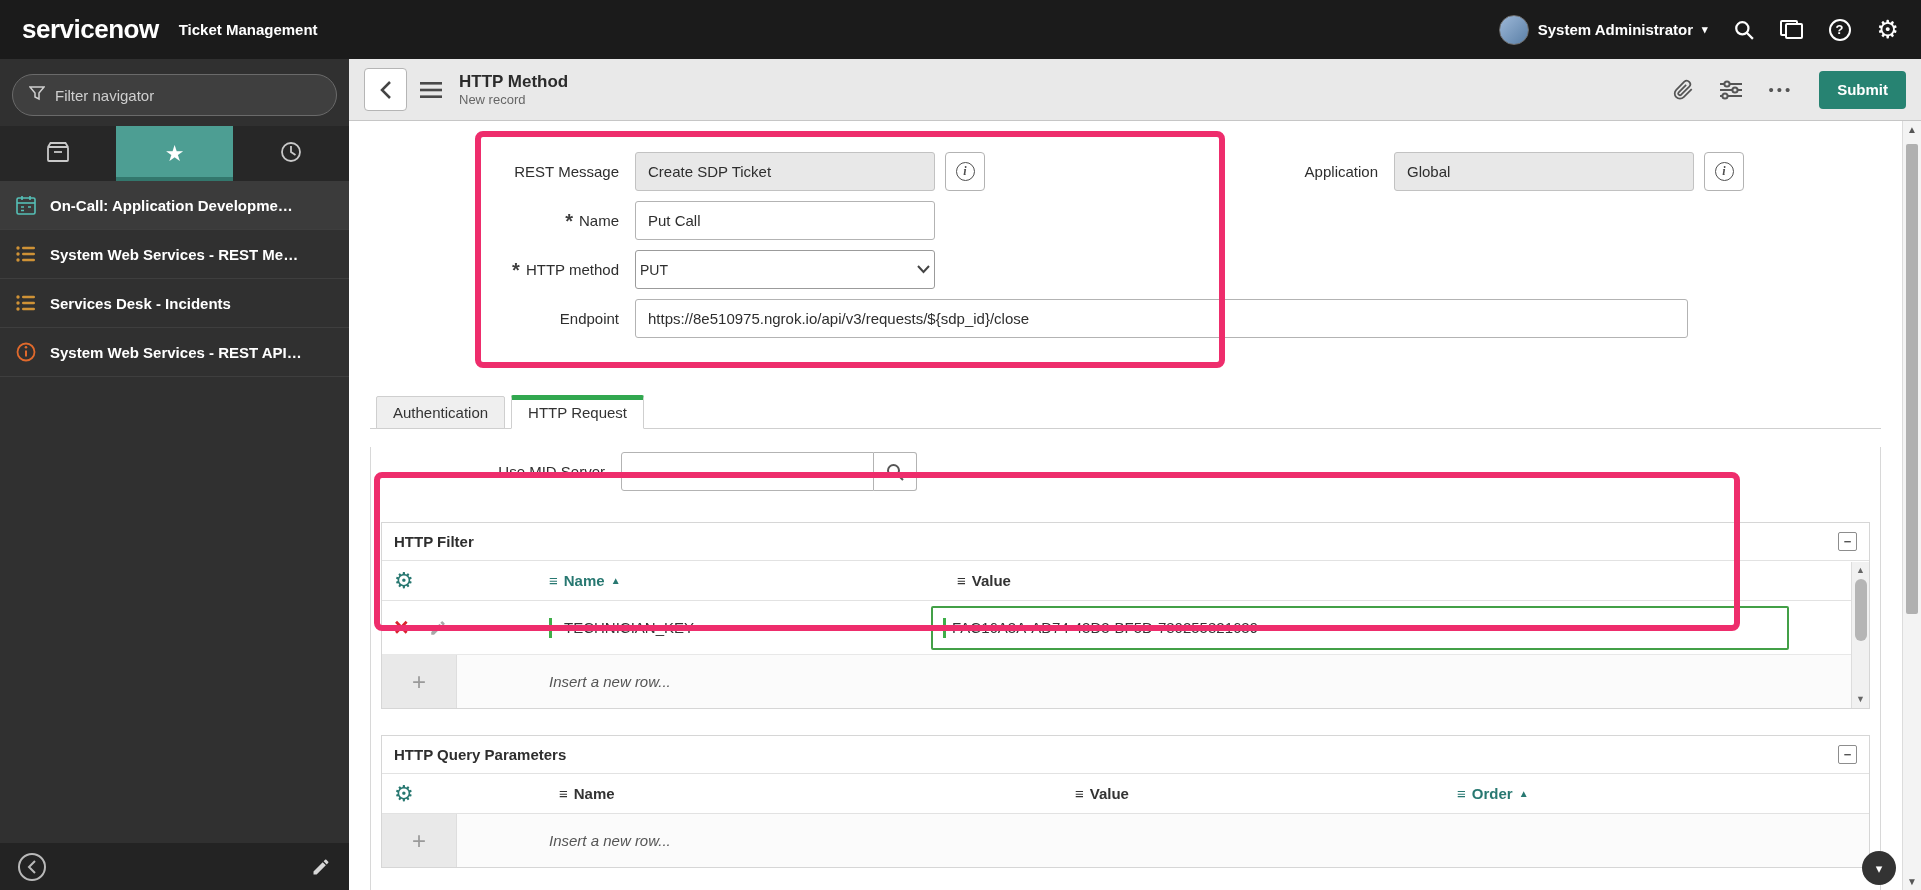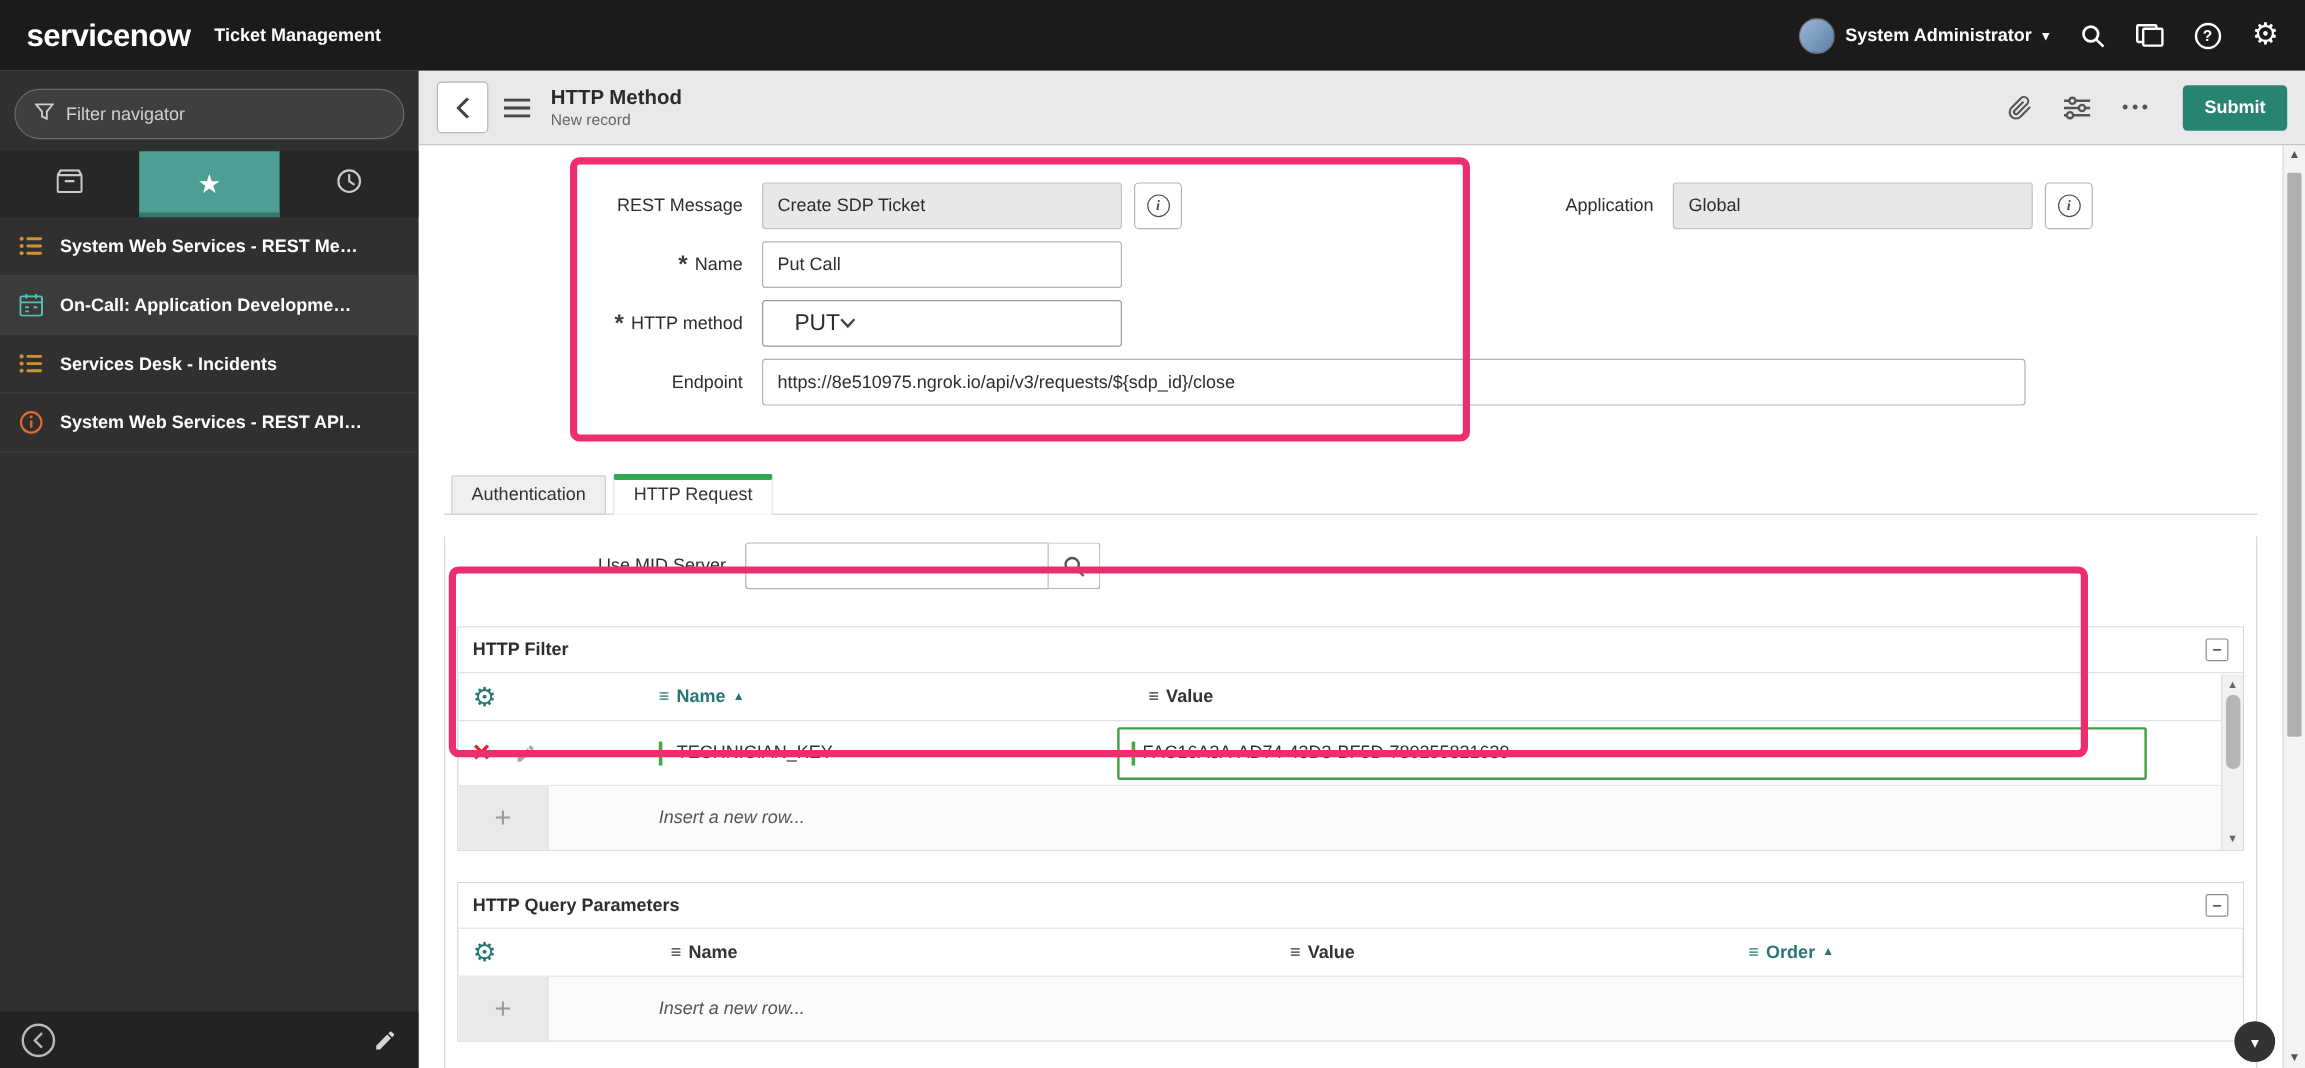--- a/index.html
+++ b/index.html
@@ -1,18 +1,18 @@
 <!DOCTYPE html>
 <html><head>
 <meta charset="utf-8">
 <style>
   * { box-sizing: border-box; margin: 0; padding: 0; }
   html,body { width:1921px; height:890px; overflow:hidden; }
   body { font-family:"Liberation Sans", sans-serif; background:#fff; color:#2e2e2e; }
-  .page { position:relative; width:1921px; height:890px; overflow:hidden; background:#e5e5e5; }
+  .page { position:relative; width:1921px; height:890px; overflow:hidden; background:#ec4899; }
 
   
   .topbar { height:59px; background:#1b1b1b; display:flex; align-items:center; padding:0 22px; color:#fff; }
   .logo { font-size:26px; font-weight:bold; letter-spacing:-0.5px; color:#fff; cursor:pointer; }
   .product { margin-left:20px; font-size:15px; font-weight:bold; color:#fff; }
   .tb-right { margin-left:auto; display:flex; align-items:center; gap:26px; }
   .user { display:flex; align-items:center; gap:9px; font-weight:bold; font-size:15px; cursor:pointer; }
   .avatar { width:30px; height:30px; border-radius:50%; background:linear-gradient(135deg,#9db8d8,#5a7fa6); border:1px solid #6e6e6e; }
   .caret { font-size:11px; }
   .tb-icon { display:flex; align-items:center; justify-content:center; cursor:pointer; }
@@ -62,21 +62,21 @@
   .flabel2 { padding-right:16px; font-size:15px; color:#2e2e2e; }
   .req { color:#3f3f3f; font-size:20px; font-weight:bold; line-height:1; }
   .inp { height:39px; border:1px solid #b3b3b3; border-radius:3px; padding:0 12px; font-size:15px; color:#2e2e2e; font-family:inherit; background:#fff; outline:none; }
   .inp.ro { background:#e8e8e8; border-color:#c2c2c2; }
   .w300 { width:300px; }
   .w1053 { width:1053px; }
   .info-btn { width:40px; height:39px; margin-left:10px; background:#fff; border:1px solid #b3b3b3; border-radius:4px; display:flex; align-items:center; justify-content:center; cursor:pointer; flex-shrink:0; }
   .i-circle { width:19px; height:19px; border:1.5px solid #4f4f4f; border-radius:50%; display:flex; align-items:center; justify-content:center; font-family:"Liberation Serif", serif; font-style:italic; font-weight:bold; font-size:12px; color:#4f4f4f; }
   .spacer { flex:1; }
   .endpad { width:158px; flex-shrink:0; }
-  .sel { width:300px; height:39px; border:1px solid #9b9b9b; border-radius:3px; display:flex; align-items:center; justify-content:flex-start; padding:0 26px; background:#fff; cursor:pointer; font-size:19px; }
+  .sel { width:300px; height:39px; border:1px solid #9b9b9b; border-radius:3px; display:flex; align-items:center; justify-content:space-between; padding:0 4px; background:#fff; cursor:pointer; font-size:14px; }
 
   
   .tabstrip { margin:20px 0 0 21px; width:1511px; display:flex; align-items:flex-end; border-bottom:1px solid #cfcfcf; padding-left:6px; }
   .tab { padding:7px 16px; font-size:15px; color:#333; background:#efefef; border:1px solid #cfcfcf; margin-right:6px; margin-bottom:-1px; border-radius:2px 2px 0 0; cursor:pointer;margin-top:32px; }
   .tab.active { background:#fff; border-top:5px solid #31a84f; border-bottom-color:#fff; padding-top:4px; }
   .tab-panel { margin-left:21px; width:1511px; border:1px solid #d8d8d8; border-top:none; background:#fff; padding:0 10px 220px 10px; }
 
   .tab-flabel { width:240px; flex-shrink:0; display:flex; justify-content:flex-end; align-items:center; padding-right:16px; font-size:15px; color:#2e2e2e; }
   .mid-row { margin-top:18px; }
   .w253 { width:253px; border-radius:3px 0 0 3px; }
@@ -192,45 +192,45 @@
           <span>
             <svg width="22" height="22" viewBox="0 0 22 22">
                 <circle cx="11" cy="11" r="9" fill="none" stroke="#c9c9c9" stroke-width="1.8"></circle>
                 <path d="M11 5v6l4.5 3" fill="none" stroke="#c9c9c9" stroke-width="1.8"></path>
               </svg>
           </span>
         </div>
       </div>
 
       <nav class="menu">
+        <div class="menu-item selected">
+          <span class="mi-icon">
+            <svg width="20" height="20" viewBox="0 0 20 20">
+                <rect x="1" y="3" width="18" height="16" rx="1.5" fill="none" stroke="#56c0b7" stroke-width="1.6"></rect>
+                <path d="M1 8h18" stroke="#56c0b7" stroke-width="1.6"></path>
+                <path d="M6 1v4M14 1v4" stroke="#56c0b7" stroke-width="1.6"></path>
+                <path d="M5 12h3M12 12h3M5 15.5h3" stroke="#56c0b7" stroke-width="1.6"></path>
+              </svg>
+          </span>
+          <span>On-Call: Application Developme…</span>
+        </div>
         <div class="menu-item">
           <span class="mi-icon">
             <svg width="20" height="16" viewBox="0 0 20 16">
                 <g fill="#cf9236">
                   <circle cx="2" cy="2" r="1.7"></circle>
                   <rect x="6" y="0.8" width="13" height="2.4" rx="1.2"></rect>
                   <circle cx="2" cy="8" r="1.7"></circle>
                   <rect x="6" y="6.8" width="13" height="2.4" rx="1.2"></rect>
                   <circle cx="2" cy="14" r="1.7"></circle>
                   <rect x="6" y="12.8" width="13" height="2.4" rx="1.2"></rect>
                 </g>
               </svg>
           </span>
           <span>System Web Services - REST Me…</span>
-        </div>
-        <div class="menu-item selected">
-          <span class="mi-icon">
-            <svg width="20" height="20" viewBox="0 0 20 20">
-                <rect x="1" y="3" width="18" height="16" rx="1.5" fill="none" stroke="#56c0b7" stroke-width="1.6"></rect>
-                <path d="M1 8h18" stroke="#56c0b7" stroke-width="1.6"></path>
-                <path d="M6 1v4M14 1v4" stroke="#56c0b7" stroke-width="1.6"></path>
-                <path d="M5 12h3M12 12h3M5 15.5h3" stroke="#56c0b7" stroke-width="1.6"></path>
-              </svg>
-          </span>
-          <span>On-Call: Application Developme…</span>
         </div>
         <div class="menu-item">
           <span class="mi-icon">
             <svg width="20" height="16" viewBox="0 0 20 16">
                 <g fill="#cf9236">
                   <circle cx="2" cy="2" r="1.7"></circle>
                   <rect x="6" y="0.8" width="13" height="2.4" rx="1.2"></rect>
                   <circle cx="2" cy="8" r="1.7"></circle>
                   <rect x="6" y="6.8" width="13" height="2.4" rx="1.2"></rect>
                   <circle cx="2" cy="14" r="1.7"></circle>

